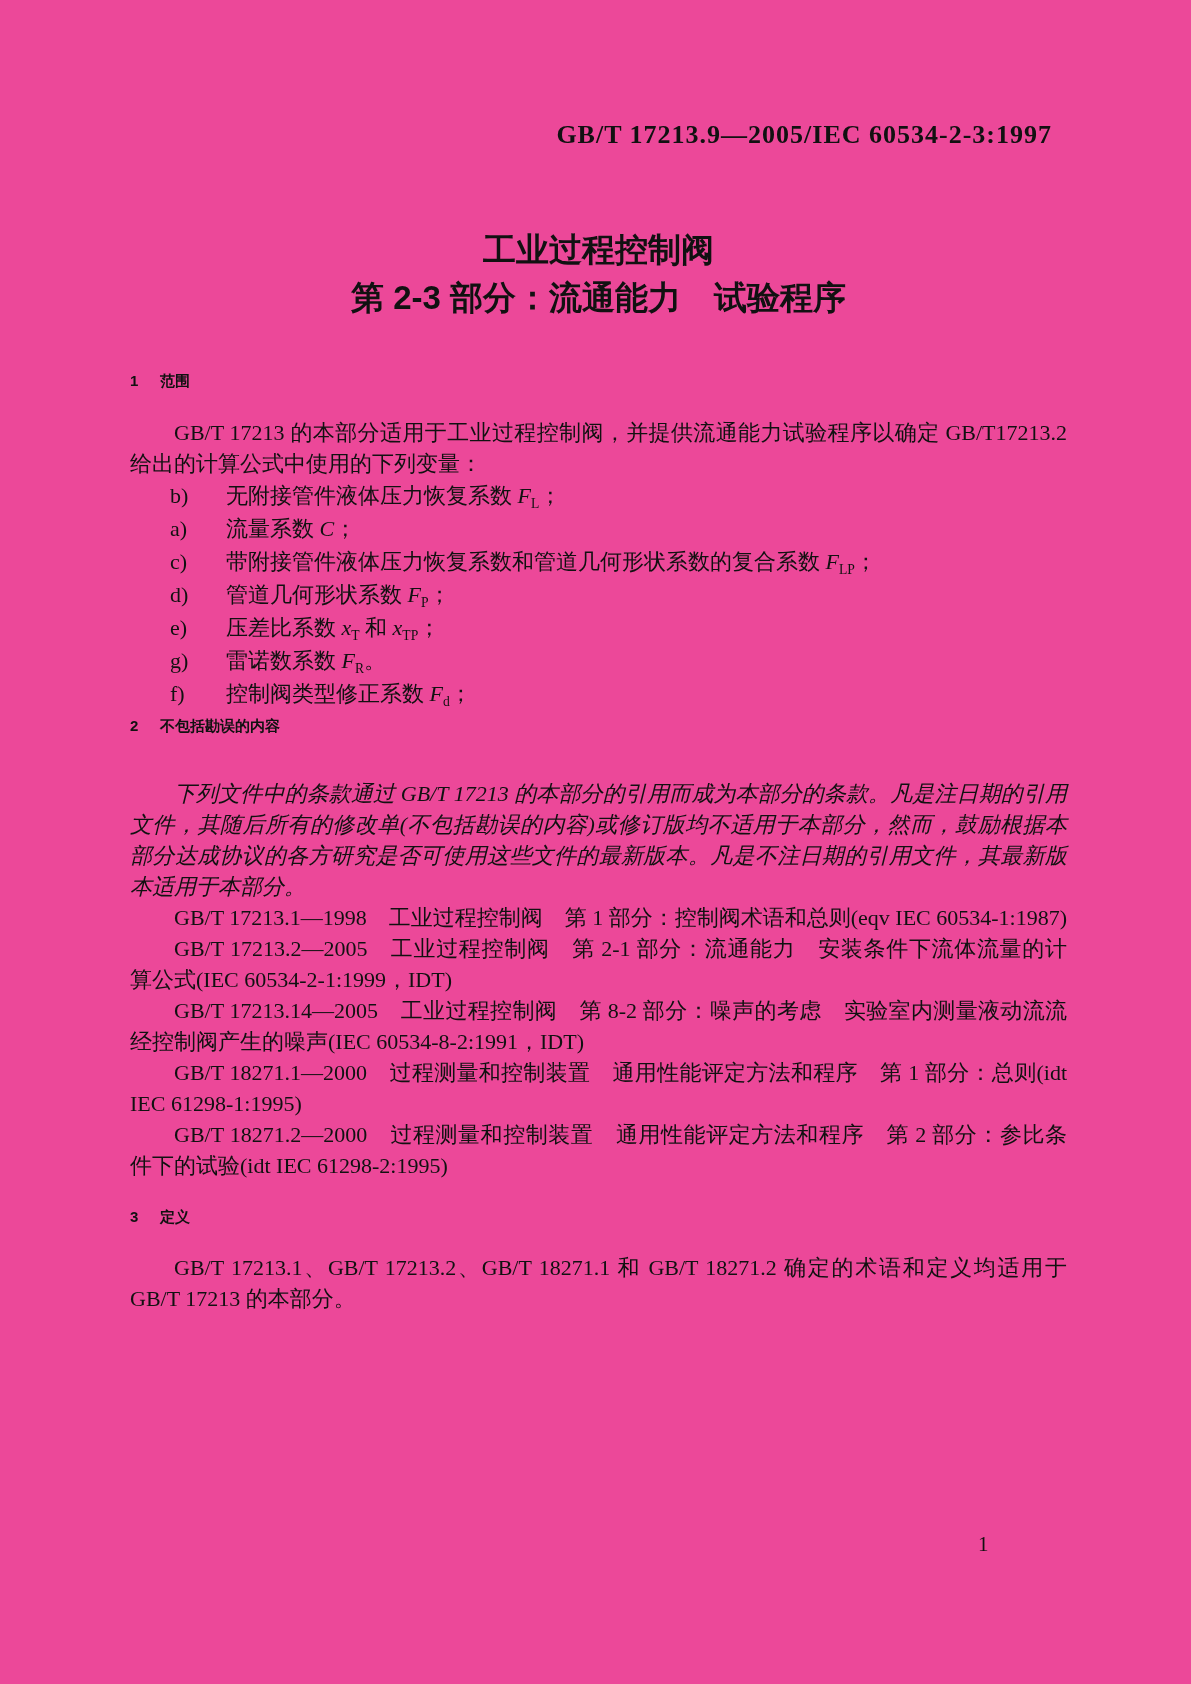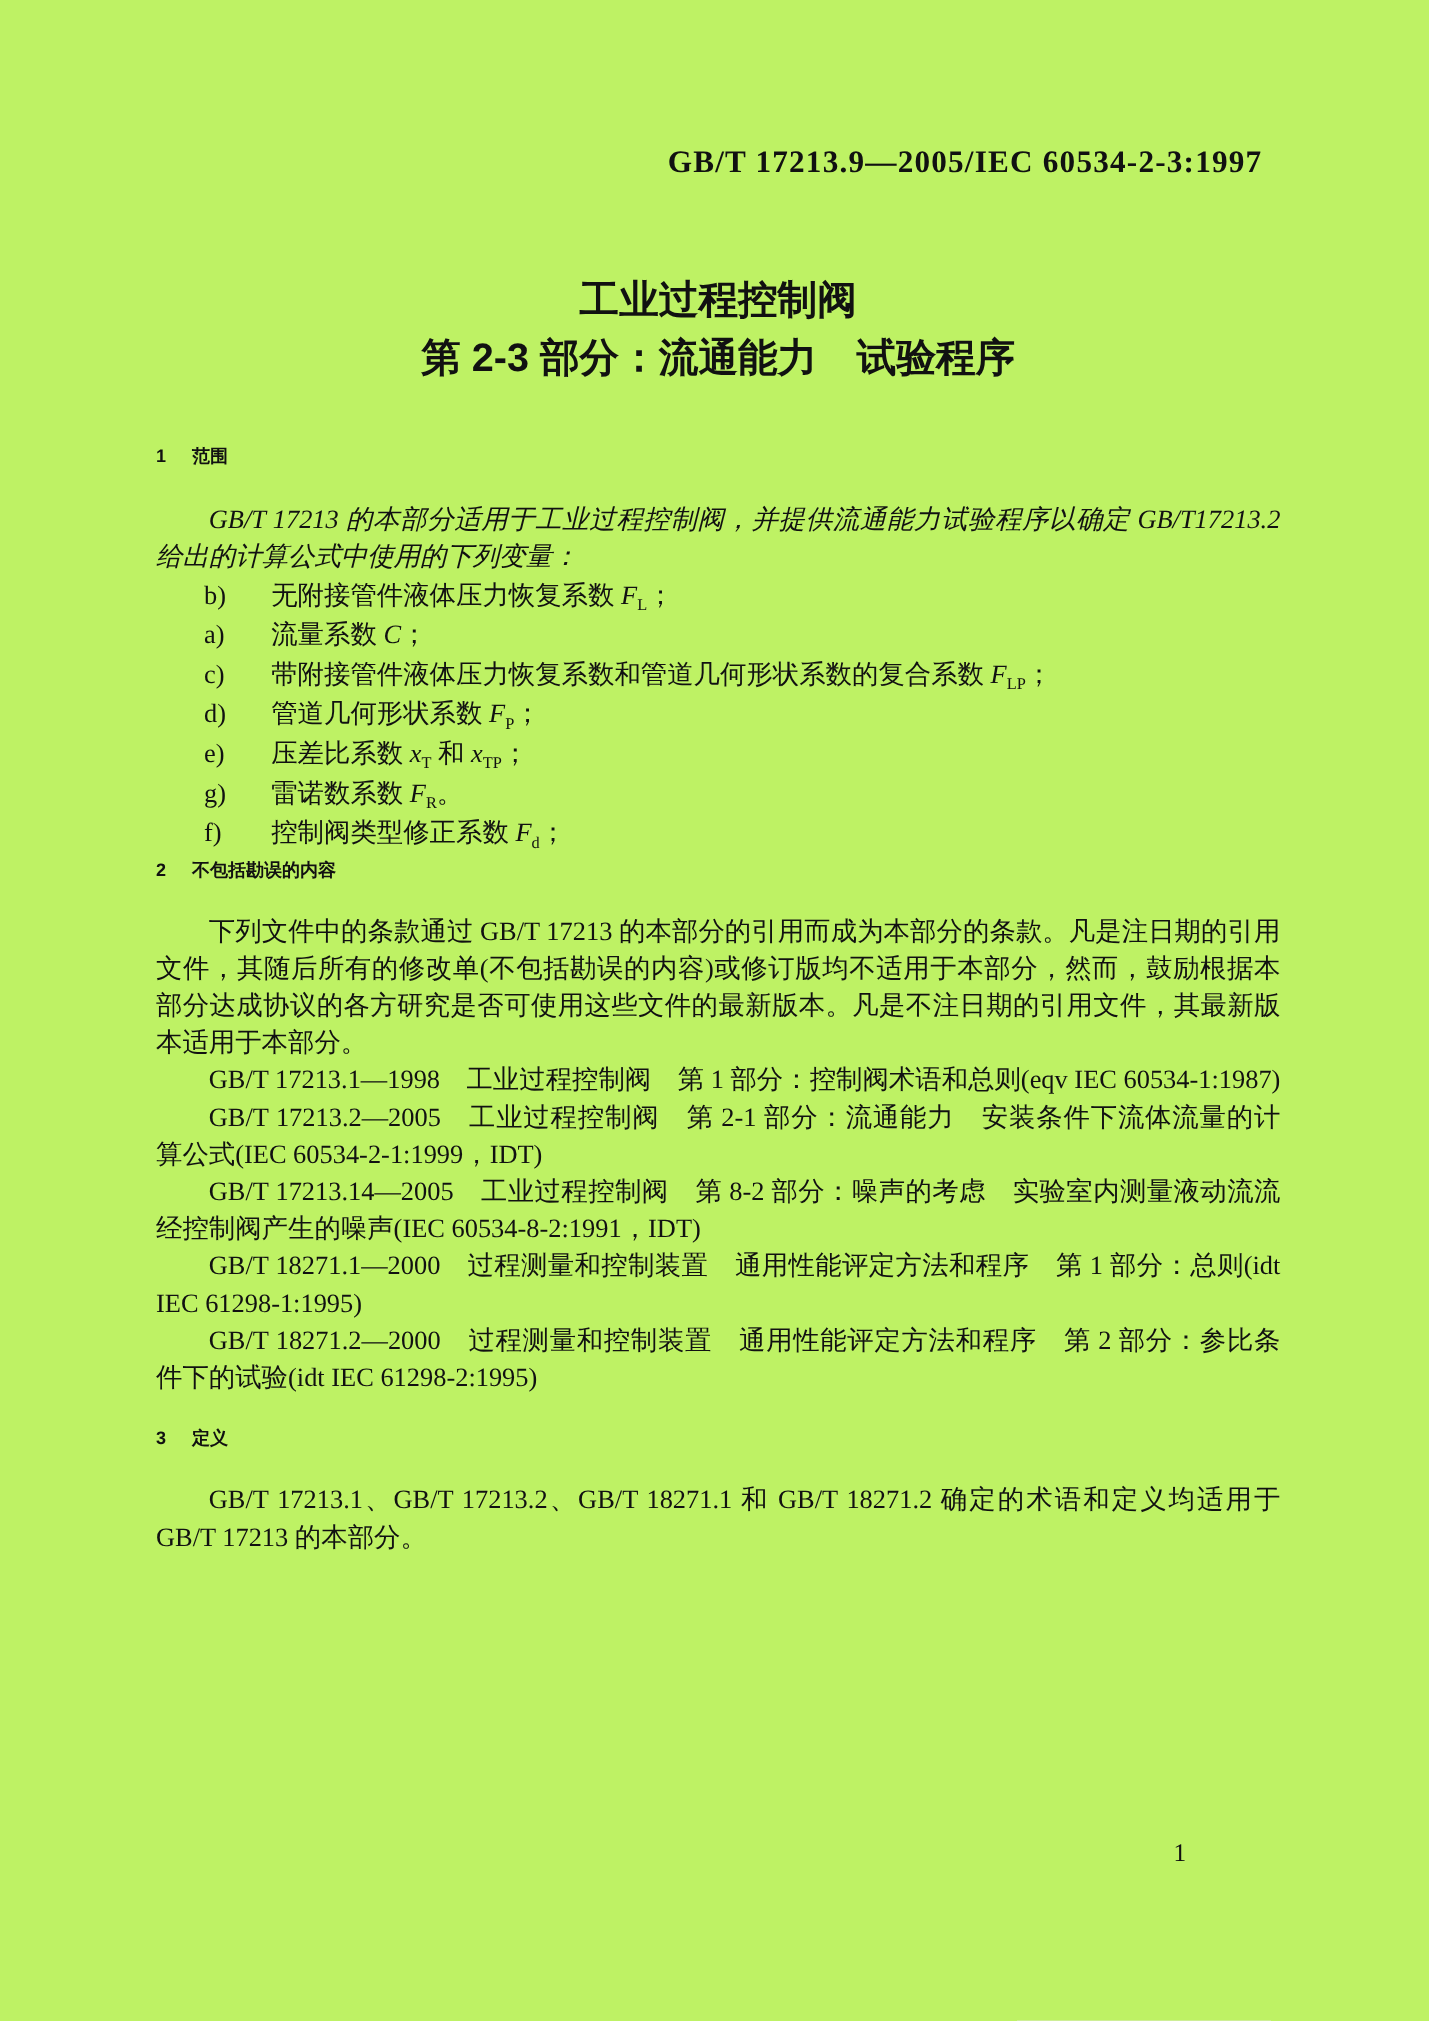--- a/index.html
+++ b/index.html
@@ -5,21 +5,21 @@
   html, body {
     margin: 0;
     padding: 0;
     background: #e8e8e8;
   }
   .page {
     position: relative;
     width: 1191px;
     height: 1684px;
     margin: 0 auto;
-    background: #bef264;
+    background: #ec4899;
     color: #111111;
     font-family: "Liberation Serif", "DejaVu Serif", serif;
     overflow: hidden;
   }
   .doc-header {
     position: absolute;
     top: 120px;
     right: 139px;
     font-size: 26px;
     font-weight: bold;
@@ -54,22 +54,22 @@
     text-align: left;
   }
   .sec-num {
     display: inline-block;
     min-width: 30px;
   }
   .para {
     margin: 0;
     text-indent: 2em;
   }
-  .s1-intro { margin-top: 21px; font-style: italic; }
-  .s2-intro { margin-top: 19px; }
+  .s1-intro { margin-top: 21px; }
+  .s2-intro { margin-top: 37px; font-style: italic; }
   .s3-para  { margin-top: 20px; }
   .sec2-heading { margin-top: 0; }
   .sec3-heading { margin-top: 20px; }
   .var-list { margin: 0; }
   .list-item {
     line-height: 33px;
     padding-left: 40px;
     text-align: left;
   }
   .li-label {

